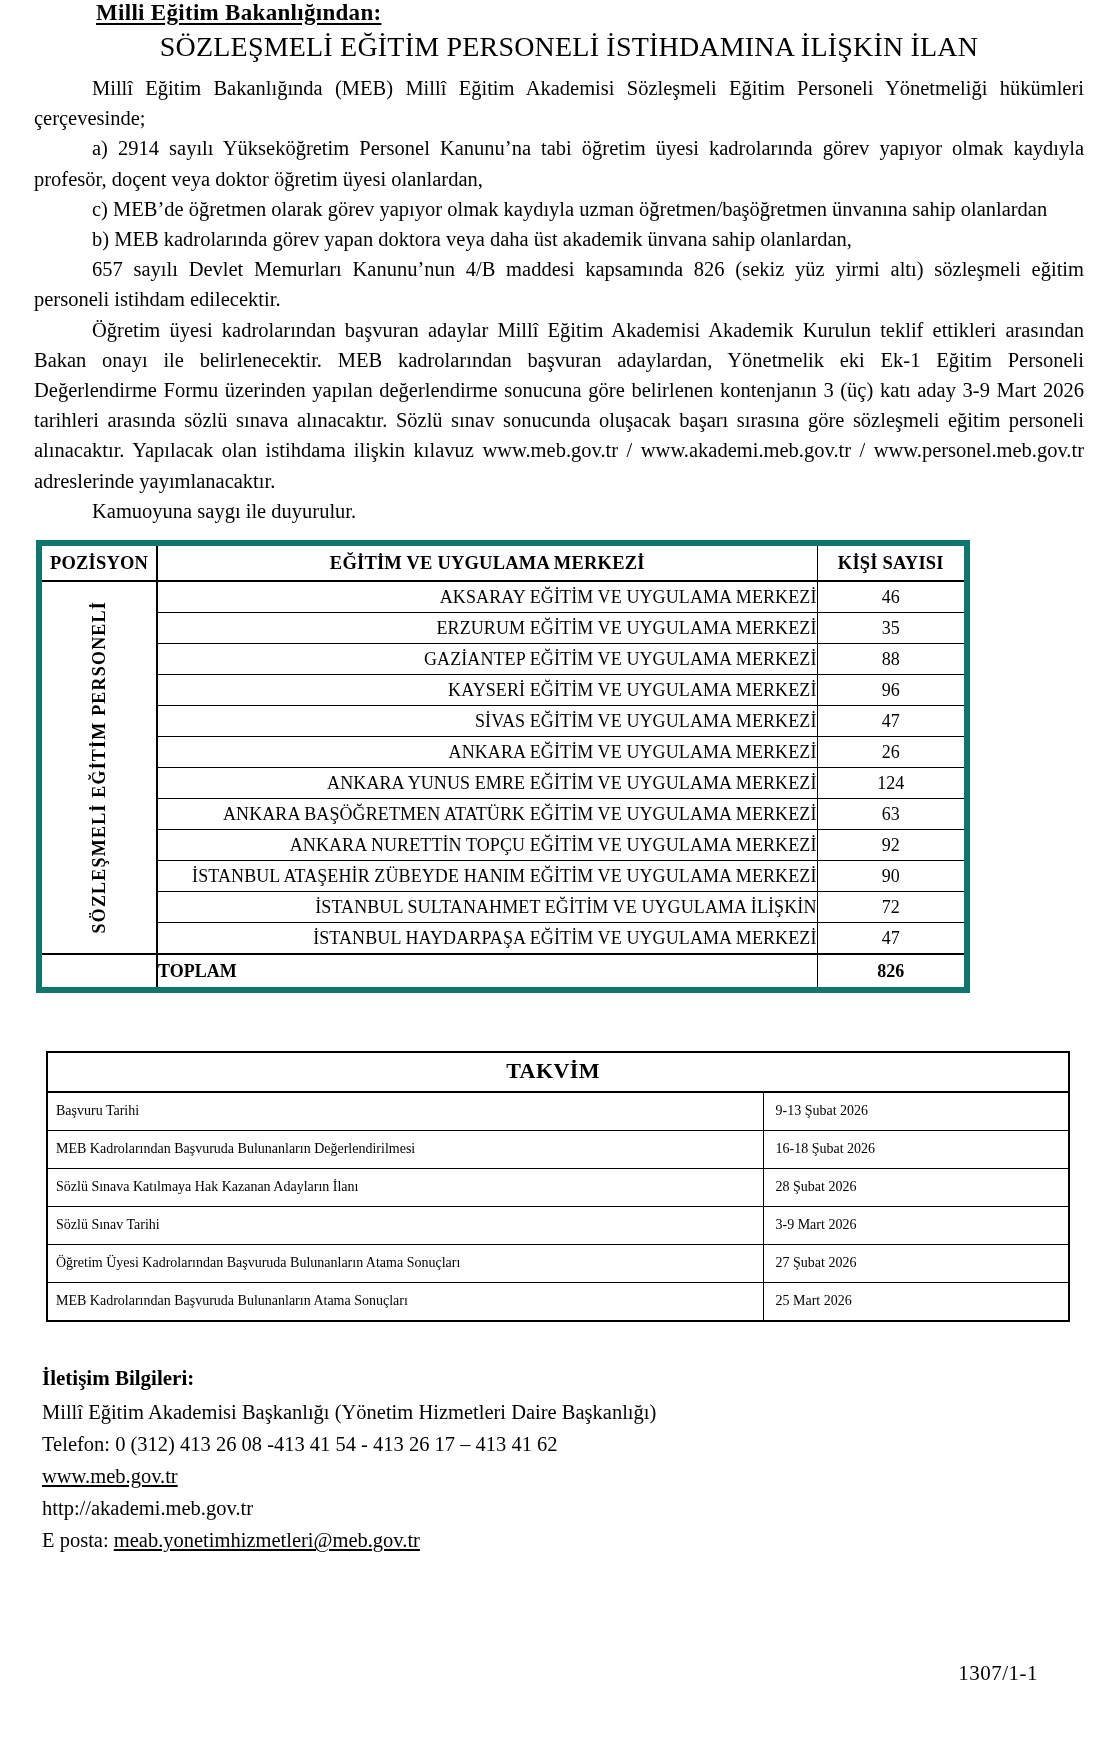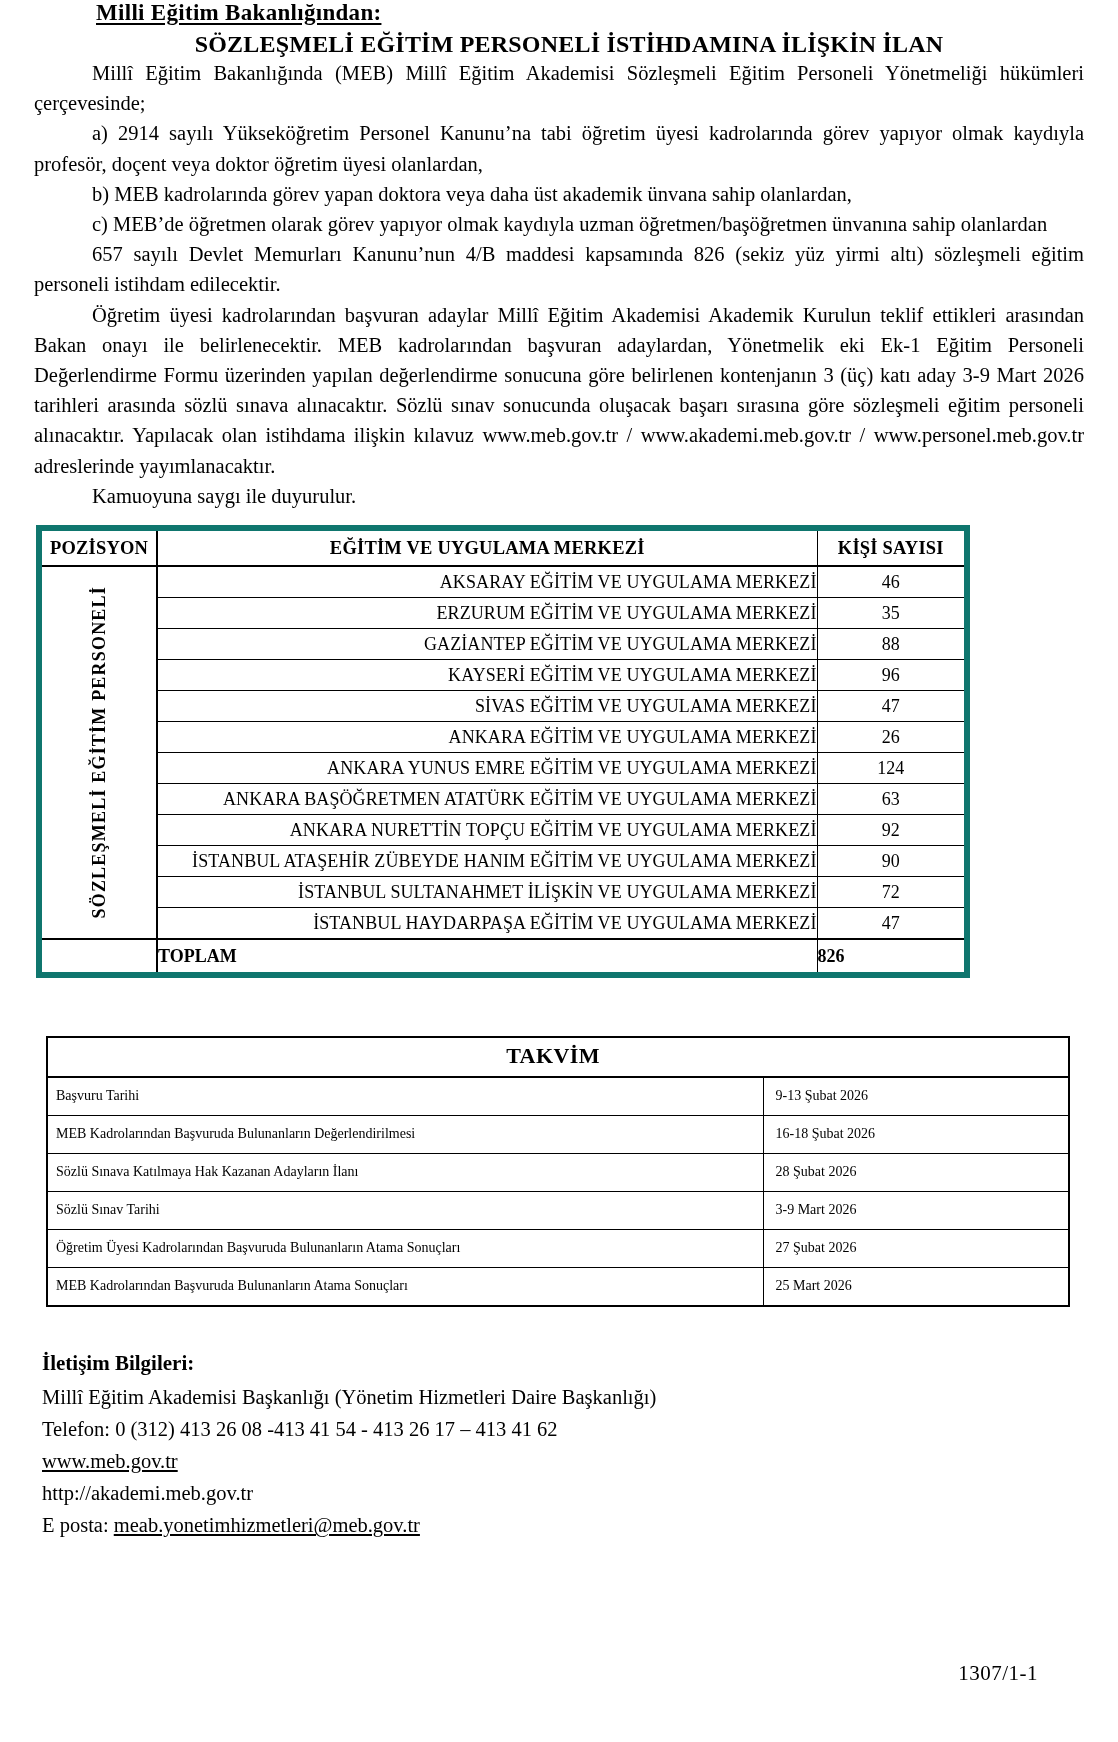--- a/index.html
+++ b/index.html
@@ -35,23 +35,24 @@
     font-size: 23px;
     font-weight: bold;
     letter-spacing: 0.3px;
     text-decoration: underline;
     text-underline-offset: 3px;
     margin-bottom: 5px;
   }
   .hdr-line2 {
     display: block;
     text-align: center;
-    font-size: 24px;
-    font-weight: bold;
+    font-size: 28px;
+    font-weight: normal;
     letter-spacing: 0.2px;
+    margin-bottom: 10px;
     padding-left: 20px;
   }
 
   
   .body-text {
     margin: 0 34px 0 34px;
     font-size: 20.5px;
     line-height: 30.2px;
     text-align: justify;
     text-justify: inter-word;
@@ -125,21 +126,21 @@
     border-top: 2px solid #000;
     font-weight: bold;
     height: 32px;
   }
   .total-label {
     padding-left: 10px;
     text-align: left;
     font-size: 19px;
   }
   .total-cnt {
-    text-align: left;
+    text-align: center;
     font-size: 19px;
     font-weight: bold;
   }
   .empty-pos { border-right: 2px solid #000 !important; }
 
   
   .takvim-table {
     margin: 58px 0 0 46px;
     width: 1024px;
     border: 2px solid #000;
@@ -190,22 +191,22 @@
 <div class="page">
 
   <div class="hdr-wrap">
     <span class="hdr-line1">Milli Eğitim Bakanlığından:</span>
     <span class="hdr-line2">SÖZLEŞMELİ EĞİTİM PERSONELİ İSTİHDAMINA İLİŞKİN İLAN</span>
   </div>
 
   <div class="body-text">
     <p>Millî Eğitim Bakanlığında (MEB) Millî Eğitim Akademisi Sözleşmeli Eğitim Personeli Yönetmeliği hükümleri çerçevesinde;</p>
     <p>a) 2914 sayılı Yükseköğretim Personel Kanunu’na tabi öğretim üyesi kadrolarında görev yapıyor olmak kaydıyla profesör, doçent veya doktor öğretim üyesi olanlardan,</p>
+    <p>c) MEB’de öğretmen olarak görev yapıyor olmak kaydıyla uzman öğretmen/başöğretmen ünvanına sahip olanlardan</p>
     <p>b) MEB kadrolarında görev yapan doktora veya daha üst akademik ünvana sahip olanlardan,</p>
-    <p>c) MEB’de öğretmen olarak görev yapıyor olmak kaydıyla uzman öğretmen/başöğretmen ünvanına sahip olanlardan</p>
     <p>657 sayılı Devlet Memurları Kanunu’nun 4/B maddesi kapsamında 826 (sekiz yüz yirmi altı) sözleşmeli eğitim personeli istihdam edilecektir.</p>
     <p>Öğretim üyesi kadrolarından başvuran adaylar Millî Eğitim Akademisi Akademik Kurulun teklif ettikleri arasından Bakan onayı ile belirlenecektir. MEB kadrolarından başvuran adaylardan, Yönetmelik eki Ek-1 Eğitim Personeli Değerlendirme Formu üzerinden yapılan değerlendirme sonucuna göre belirlenen kontenjanın 3 (üç) katı aday 3-9 Mart 2026 tarihleri arasında sözlü sınava alınacaktır. Sözlü sınav sonucunda oluşacak başarı sırasına göre sözleşmeli eğitim personeli alınacaktır. Yapılacak olan istihdama ilişkin kılavuz www.meb.gov.tr / www.akademi.meb.gov.tr / www.personel.meb.gov.tr adreslerinde yayımlanacaktır.</p>
     <p>Kamuoyuna saygı ile duyurulur.</p>
   </div>
 
   <table class="main-table">
     <colgroup>
       <col class="col-pos">
         <col class="col-name">
         <col class="col-cnt">
@@ -256,21 +257,21 @@
       </tr>
       <tr>
         <td class="name-cell">ANKARA NURETTİN TOPÇU EĞİTİM VE UYGULAMA MERKEZİ</td>
         <td class="cnt-cell">92</td>
       </tr>
       <tr>
         <td class="name-cell">İSTANBUL ATAŞEHİR ZÜBEYDE HANIM EĞİTİM VE UYGULAMA MERKEZİ</td>
         <td class="cnt-cell">90</td>
       </tr>
       <tr>
-        <td class="name-cell">İSTANBUL SULTANAHMET İLİŞKİN VE UYGULAMA MERKEZİ</td>
+        <td class="name-cell">İSTANBUL SULTANAHMET EĞİTİM VE UYGULAMA İLİŞKİN</td>
         <td class="cnt-cell">72</td>
       </tr>
       <tr>
         <td class="name-cell">İSTANBUL HAYDARPAŞA EĞİTİM VE UYGULAMA MERKEZİ</td>
         <td class="cnt-cell">47</td>
       </tr>
 
       <tr class="total-row">
         <td class="empty-pos"></td>
         <td class="total-label">TOPLAM</td>

